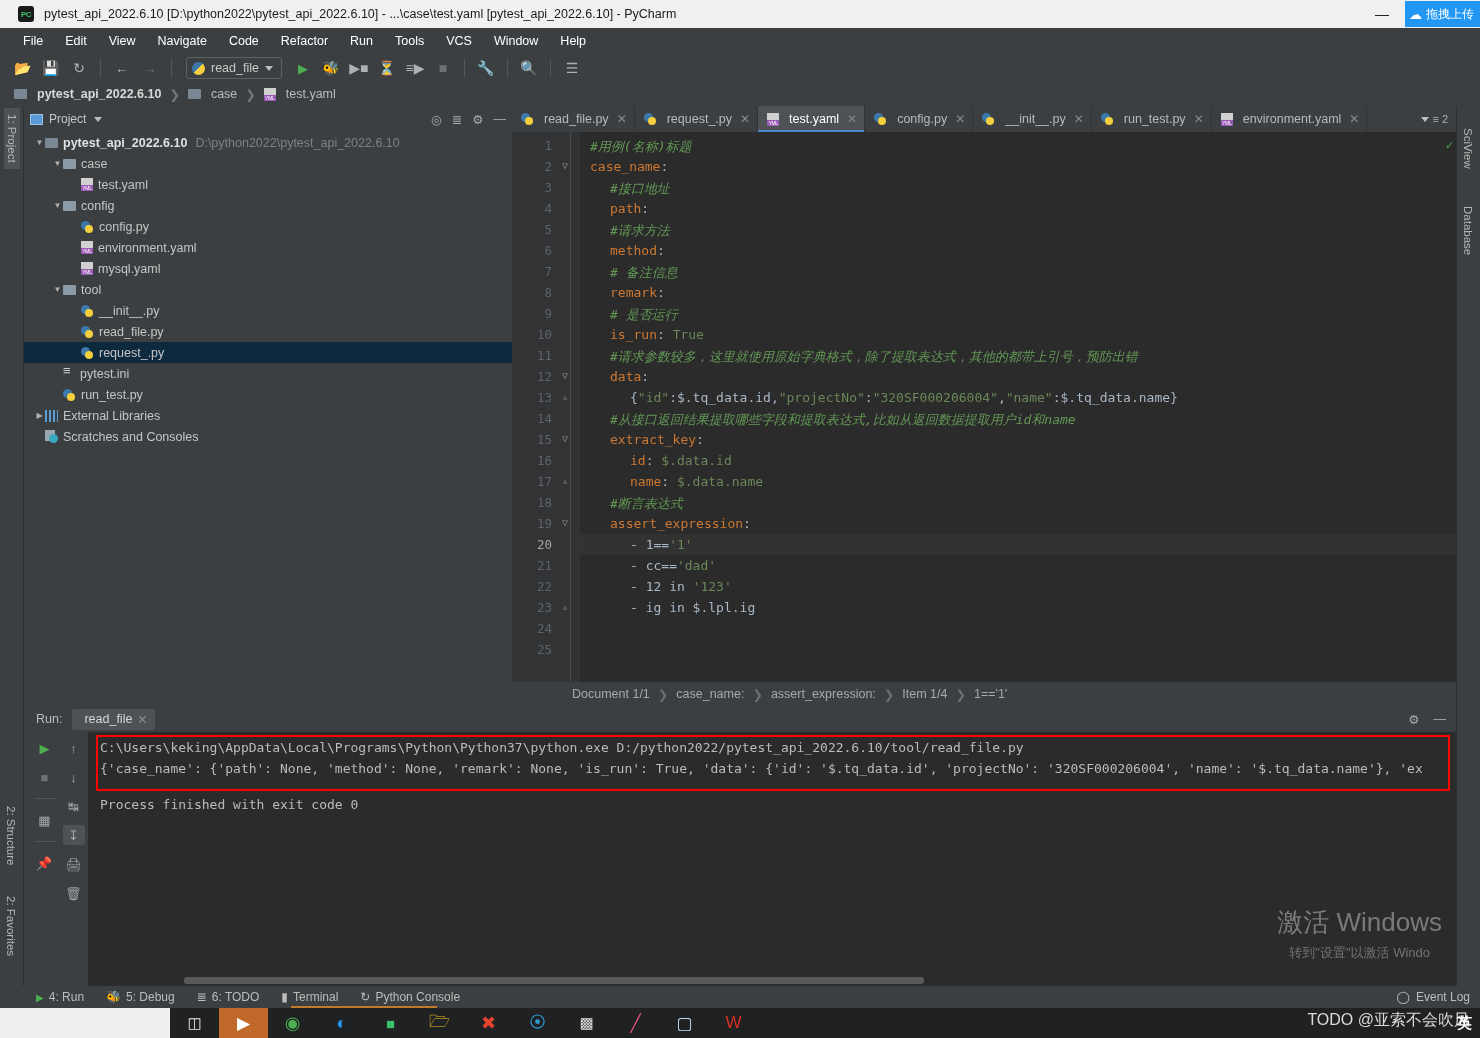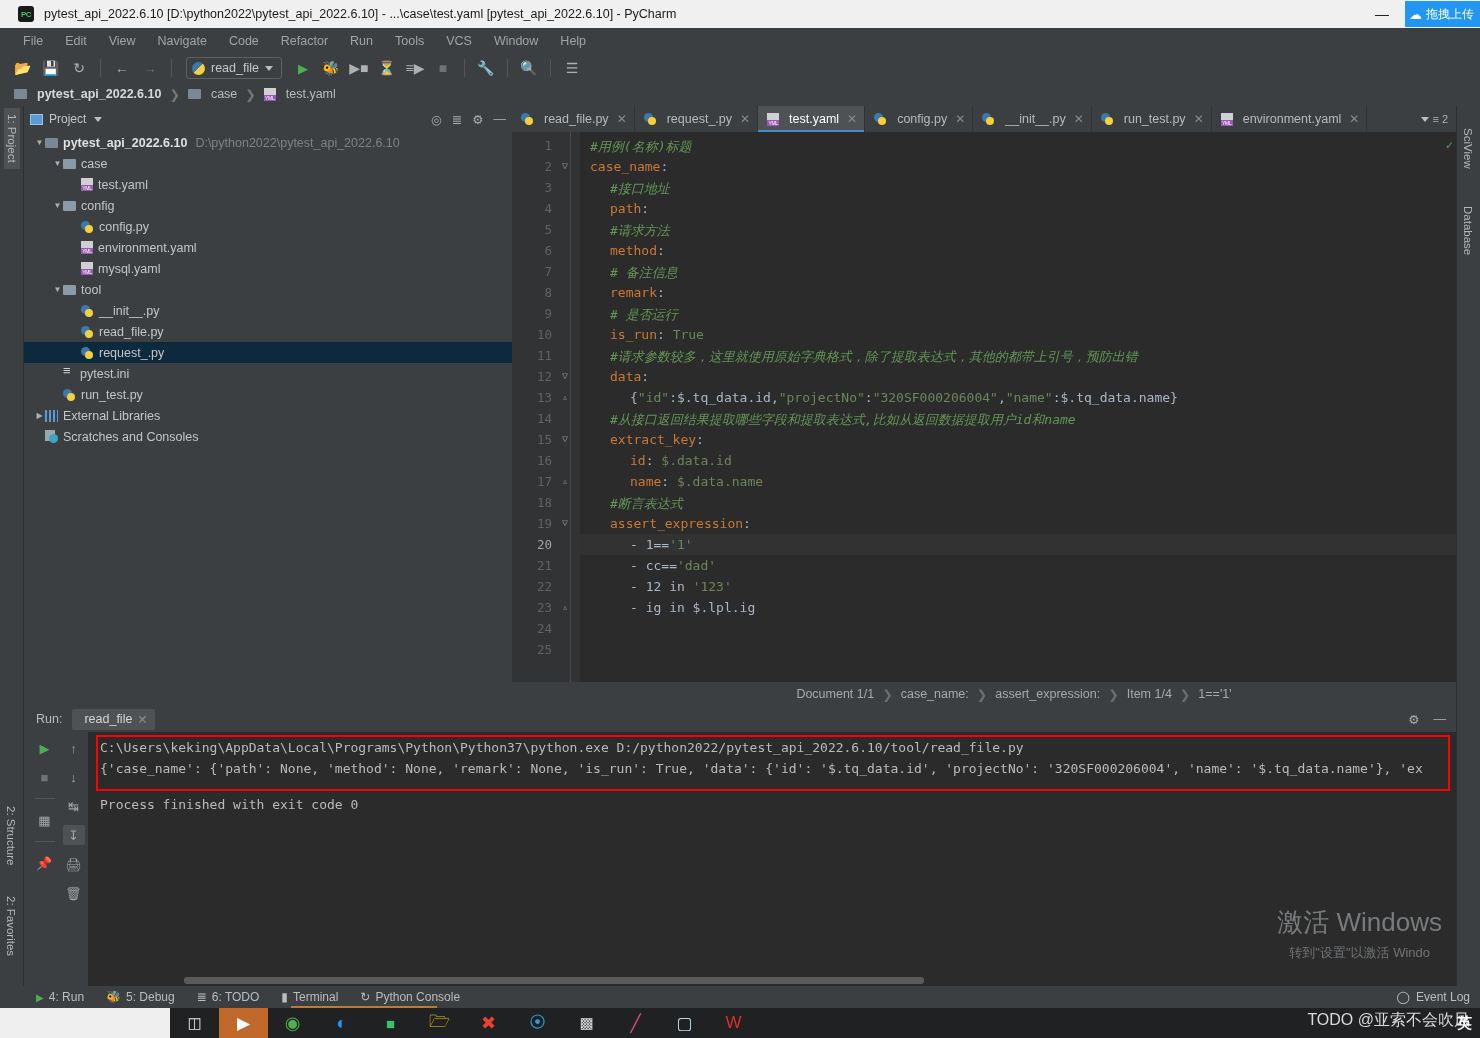--- a/index.html
+++ b/index.html
@@ -16,21 +16,21 @@
   .tb-right { margin-left:auto; display:flex; align-items:center; height:28px; }
   .tb-min { width:46px; height:28px; display:flex; align-items:center; justify-content:center;
             color:#222; font-size:14px; }
   .tb-badge { display:flex; align-items:center; height:26px; background:#2196f3; color:#fff;
               padding:0 6px 0 4px; font-size:12px; gap:4px; }
   .tb-badge .ico { font-size:13px; }
 
   
   .menubar { position:absolute; left:0; top:28px; width:1480px; height:26px; background:#3c3f41;
              display:flex; align-items:center; padding-left:12px; gap:0; }
-  .menubar .mi { padding:3px 11px; color:#a3a3a3; font-size:12.5px; }
+  .menubar .mi { padding:3px 11px; color:#ffffff; font-size:12.5px; }
 
   
   .toolbar { position:absolute; left:0; top:54px; width:1480px; height:28px; background:#3c3f41;
              display:flex; align-items:center; padding-left:10px; gap:2px; }
   .tbtn { width:26px; height:22px; display:flex; align-items:center; justify-content:center;
           color:#aeb0b2; font-size:14px; }
   .tsep { width:1px; height:18px; background:#555; margin:0 6px; }
   .runcfg { display:flex; align-items:center; gap:6px; height:22px; border:1px solid #5e6060;
             border-radius:3px; padding:0 8px 0 5px; margin:0 6px; }
   .runcfg .pyico { width:13px; height:13px; border-radius:50%;
@@ -110,21 +110,21 @@
   .curline { position:absolute; left:48px; right:0; height:21px; background:#323232; }
   .vline { position:absolute; left:58px; top:0; width:1px; height:550px; background:#4b4b4b; }
   .cmt { color:#629755; font-style:italic; }
   .key { color:#cc7832; }
   .val { color:#a9b7c6; }
   .str { color:#6a8759; }
   .scrollmark { position:absolute; right:2px; width:10px; height:550px; }
 
   .crumb2 { position:absolute; left:512px; top:682px; width:944px; height:24px; background:#3c3f41;
             display:flex; align-items:center; padding-left:60px; gap:4px; font-size:12.5px;
-            color:#a8a8a8;justify-content:center; }
+            color:#a8a8a8; }
   .crumb2 .sep { color:#6e6e6e; margin:0 4px; }
 
   
   .railR { position:absolute; right:0; top:106px; width:24px; height:880px; background:#3c3f41;
            border-left:1px solid #2e2f30; }
 
   
   .runhdr { position:absolute; left:24px; top:706px; width:1432px; height:26px; background:#3c3f41;
             display:flex; align-items:center; padding-left:12px; gap:10px; font-size:12.5px; }
   .runtab { display:flex; align-items:center; gap:5px; background:#4e5254; padding:3px 7px;

